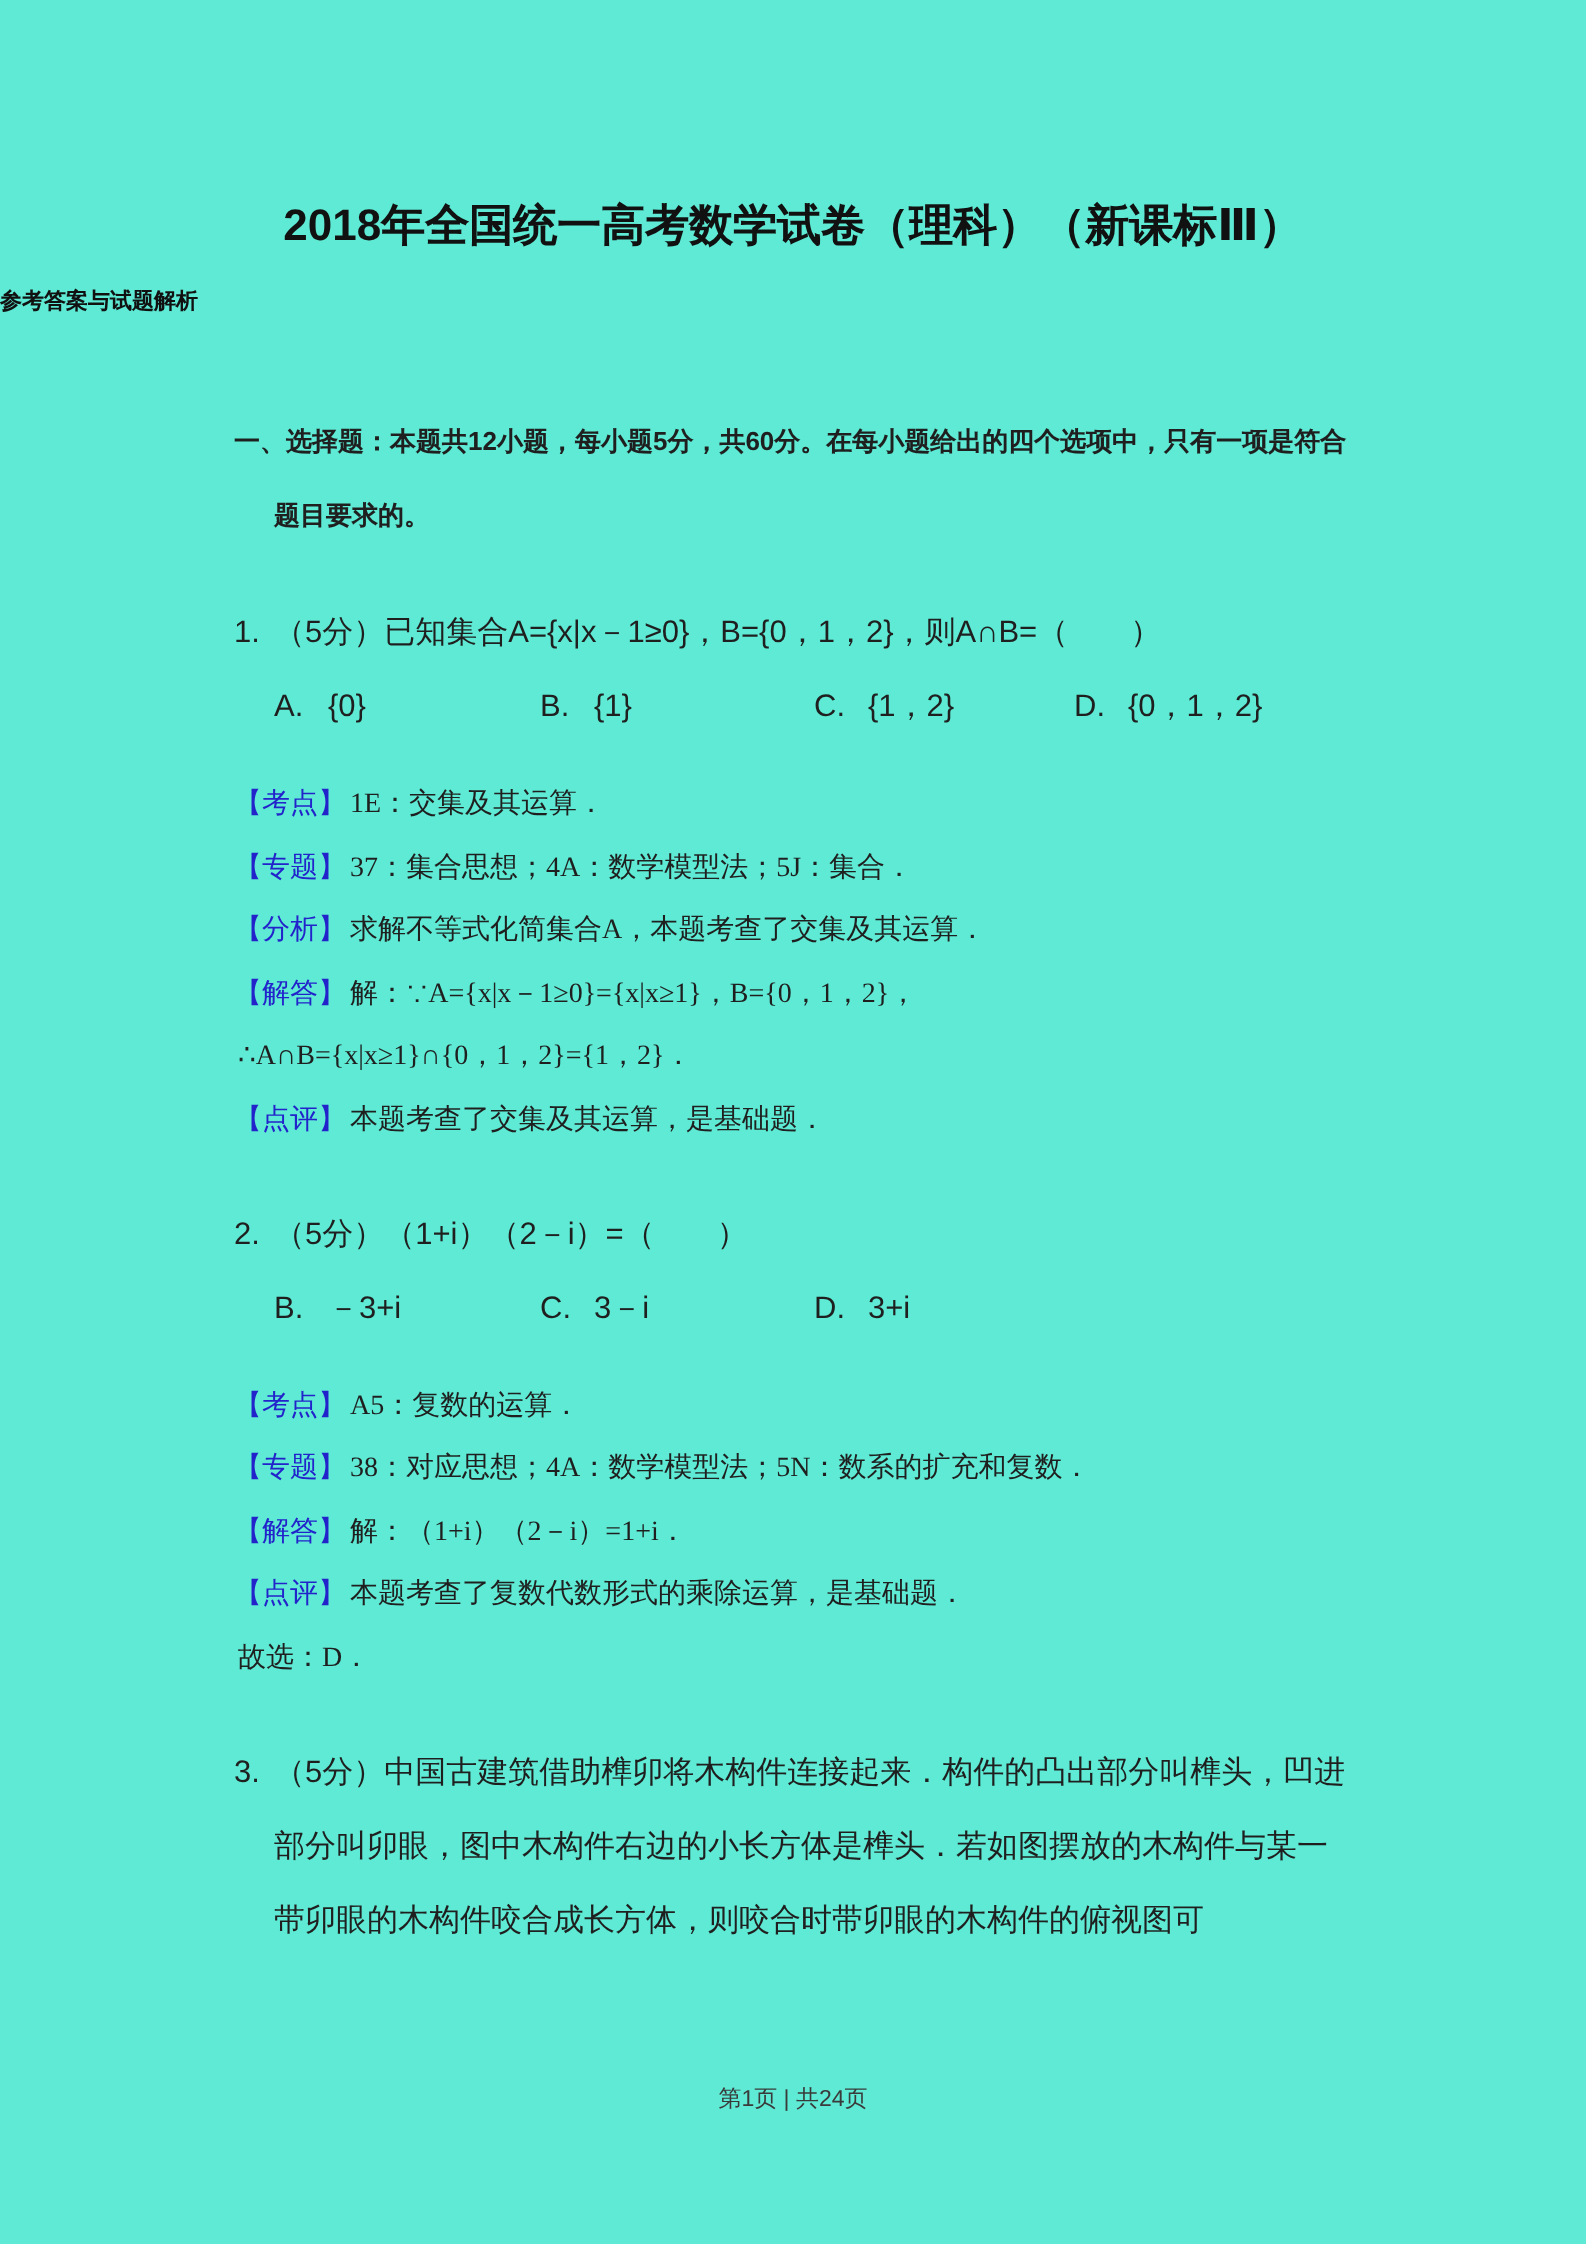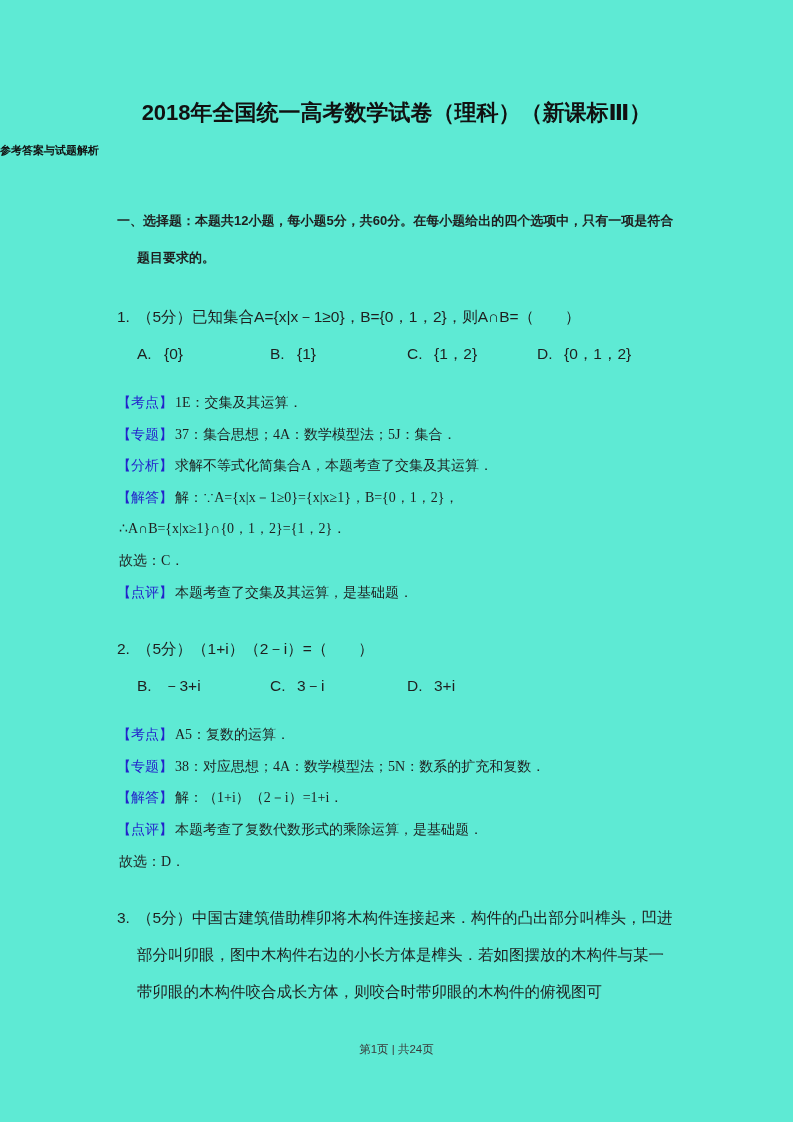--- a/index.html
+++ b/index.html
@@ -50,21 +50,20 @@
         <div class="opt">
           <span class="opt-letter">D.</span><span>{0，1，2}</span>
         </div>
       </div>
       <div class="sol">
         <div class="sol-line"><span class="tag">【考点】</span><span>1E：交集及其运算．</span></div>
         <div class="sol-line"><span class="tag">【专题】</span><span>37：集合思想；4A：数学模型法；5J：集合．</span></div>
         <div class="sol-line"><span class="tag">【分析】</span><span>求解不等式化简集合A，本题考查了交集及其运算．</span></div>
         <div class="sol-line"><span class="tag">【解答】</span><span>解：∵A={x|x－1≥0}={x|x≥1}，B={0，1，2}，</span></div>
         <div class="sol-line"><span class="tag"></span><span>∴A∩B={x|x≥1}∩{0，1，2}={1，2}．</span></div>
-        <div class="sol-line"><span class="tag"></span><span>故选：C．</span></div>
         <div class="sol-line"><span class="tag">【点评】</span><span>本题考查了交集及其运算，是基础题．</span></div>
       </div>
     </div>
 
     <div class="question">
       <div class="stem hang">
         <span class="qnum">2.</span><span>（5分）（1+i）（2－i）=（　　）</span>
       </div>
       <div class="options">
         <div class="opt">

